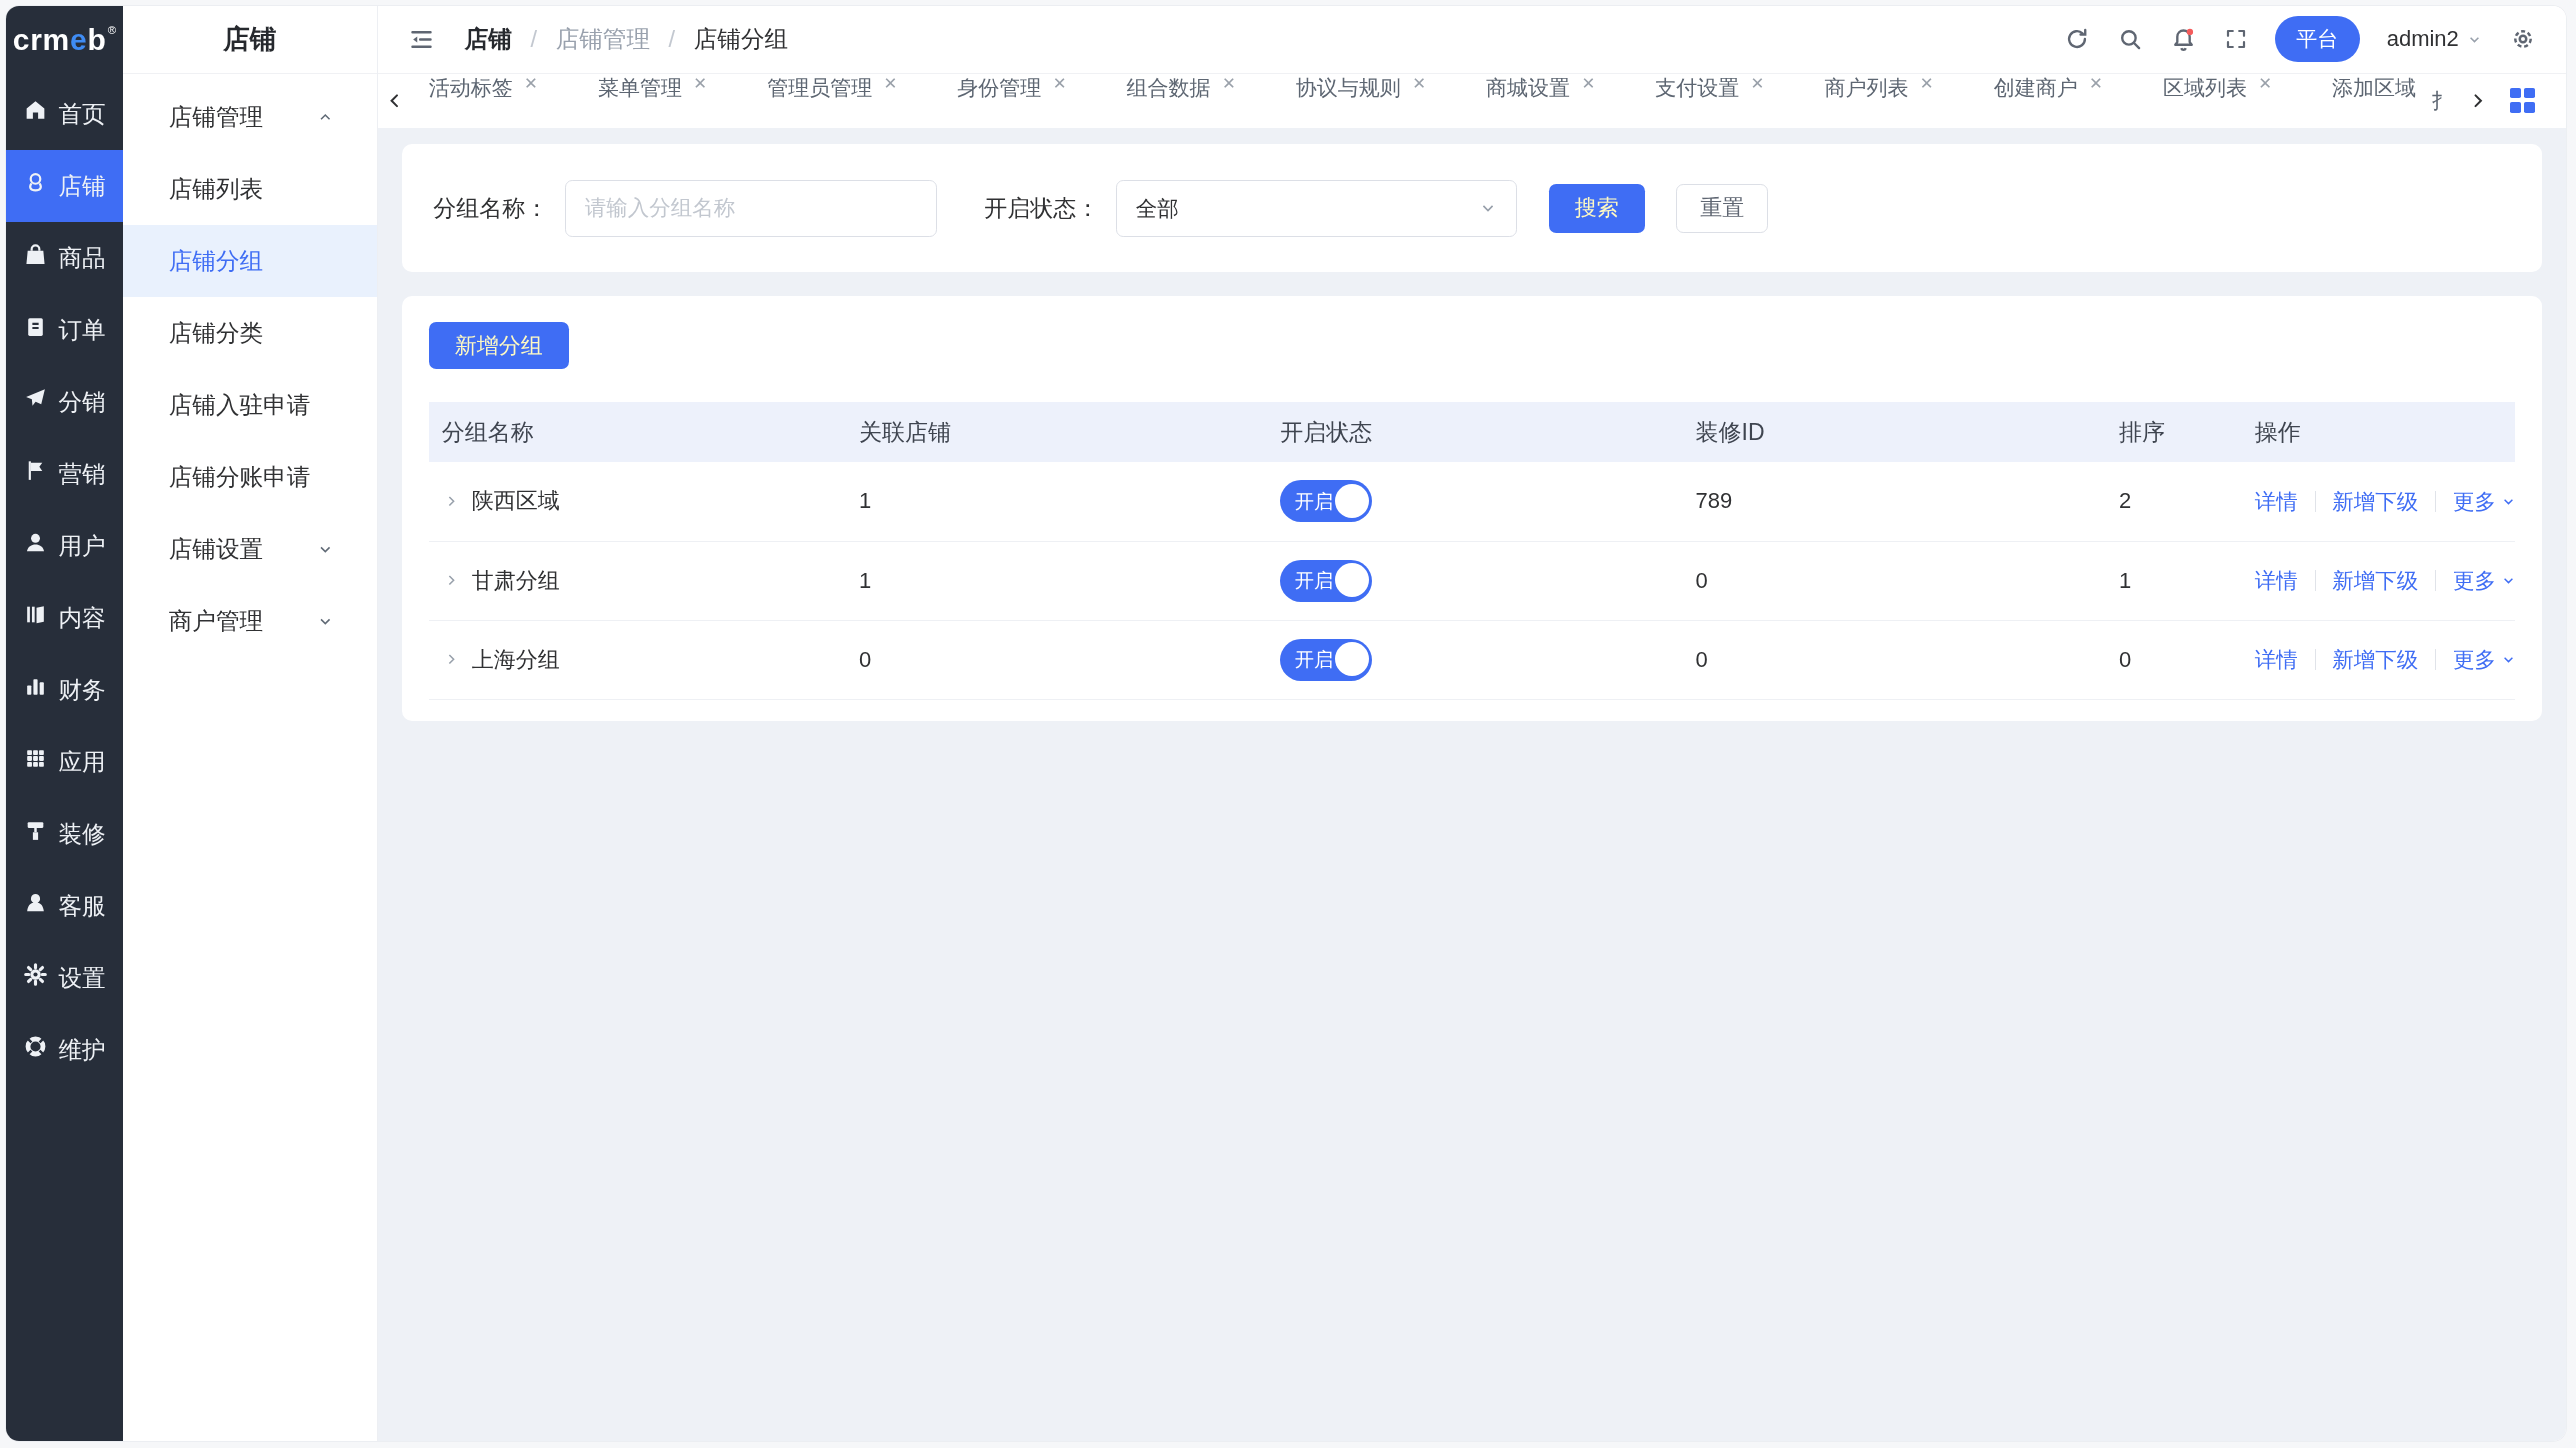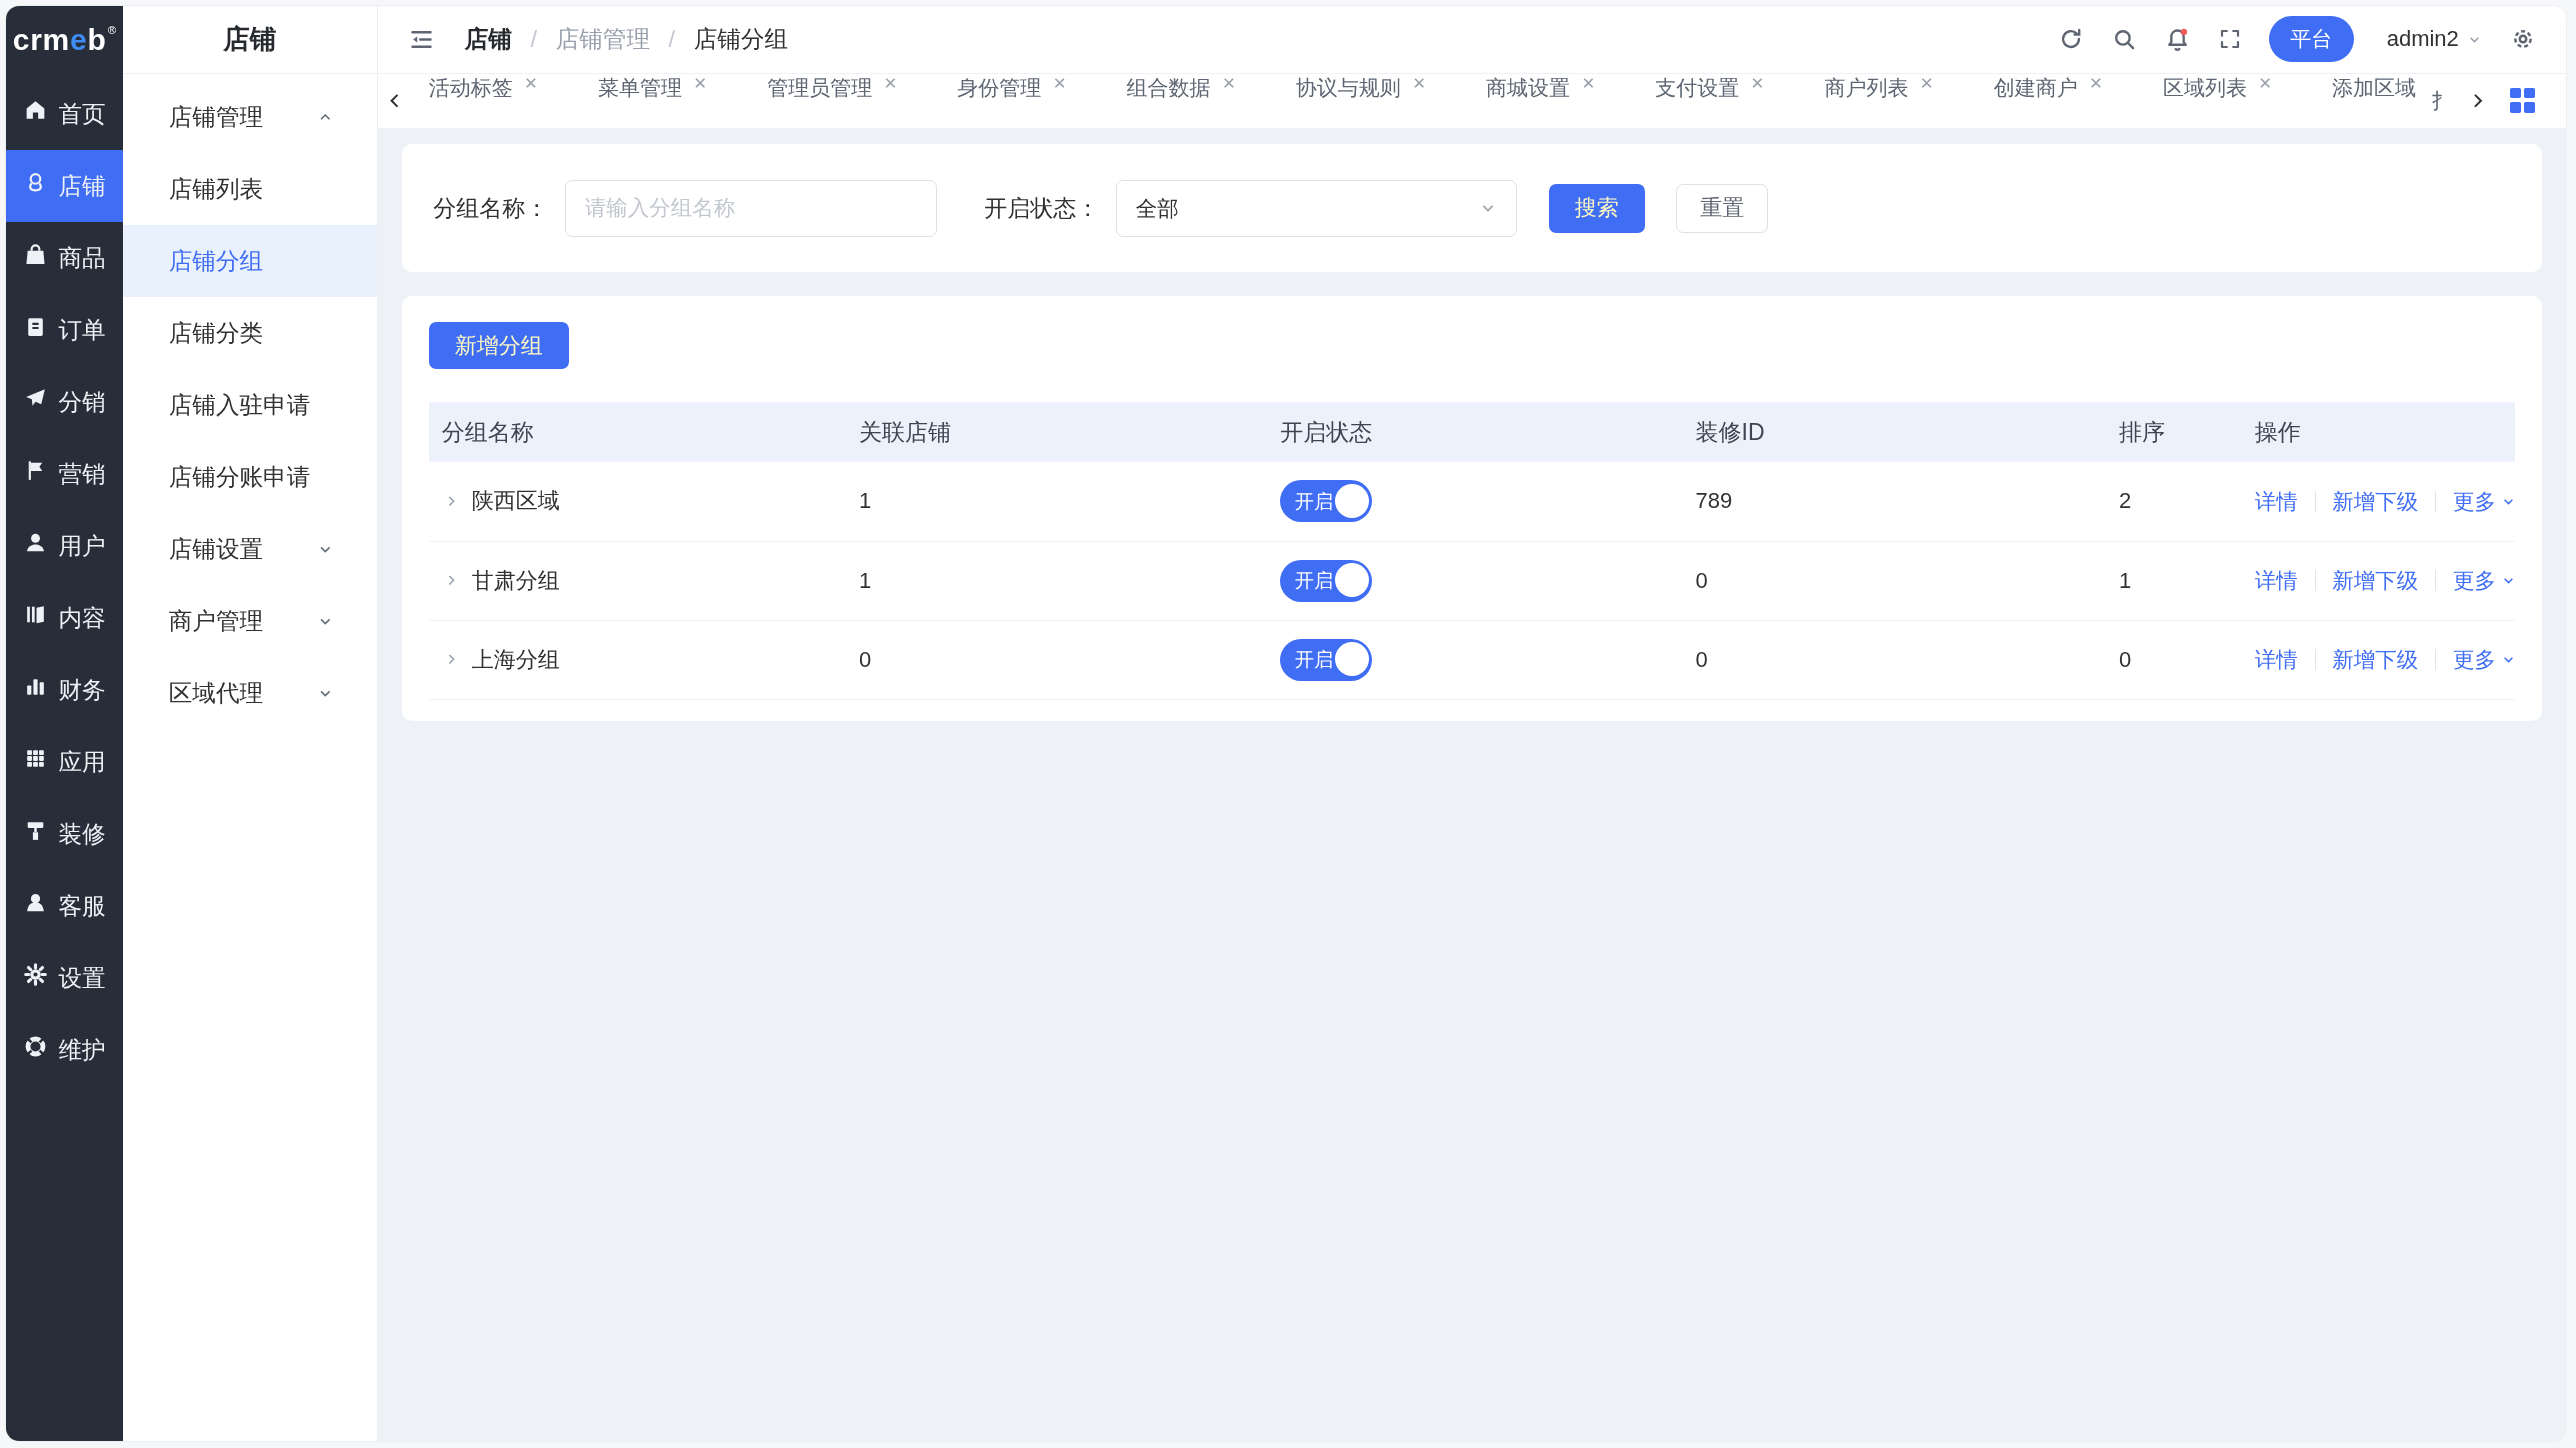--- a/index.html
+++ b/index.html
@@ -61,21 +61,21 @@
   .crumb-root { font-weight: bold; color: #26292e; cursor: pointer; }
   .crumb-sep { color: #c3c8d0; }
   .crumb-mid { color: #99a1ad; cursor: pointer; }
   .crumb-cur { color: #303133; }
   .topbar-right { margin-left: auto; display: flex; align-items: center; gap: 27px; color: #5f6672; }
   .icon-btn { display: flex; cursor: pointer; position: relative; }
   .badge {
     background: #3f6df4; color: #fff; font-size: 21px; padding: 9.3px 21.5px;
     border-radius: 31.5px; cursor: pointer;
   }
-  .username { font-size: 22px; color: #303133; display: flex; align-items: center; gap: 7.2px; cursor: pointer; margin-left: 6px; }
+  .username { font-size: 22px; color: #303133; display: flex; align-items: center; gap: 7.2px; cursor: pointer; }
 
   
   .tabbar { height: 54px; background: #fff; display: flex; align-items: stretch; flex-shrink: 0; }
   .tab-nav { width: 34px; display: flex; align-items: center; justify-content: center; color: #303133; cursor: pointer; flex-shrink: 0; }
   .tabs { flex: 1; display: flex; overflow: hidden; align-items: stretch; }
   .tabs .tab:first-child { margin-left: -13px; }
   .tab {
     display: flex; align-items: flex-start; gap: 11.4px; padding: 0 30px;
     font-size: 21px; color: #5d6672; white-space: nowrap; cursor: pointer; position: relative;
   }
@@ -288,28 +288,20 @@
       <div class="menu-row lvl2">
         <span>店铺设置</span>
         <span class="chev">
             <svg width="18.6" height="18.6" viewBox="0 0 24 24" fill="none" stroke="currentColor" stroke-width="2">
               <path d="M6.5 9.5 12 15l5.5-5.5"></path>
             </svg>
           </span>
       </div>
       <div class="menu-row lvl1">
         <span>商户管理</span>
-        <span class="chev">
-            <svg width="18.6" height="18.6" viewBox="0 0 24 24" fill="none" stroke="currentColor" stroke-width="2">
-              <path d="M6.5 9.5 12 15l5.5-5.5"></path>
-            </svg>
-          </span>
-      </div>
-      <div class="menu-row lvl1">
-        <span>区域代理</span>
         <span class="chev">
             <svg width="18.6" height="18.6" viewBox="0 0 24 24" fill="none" stroke="currentColor" stroke-width="2">
               <path d="M6.5 9.5 12 15l5.5-5.5"></path>
             </svg>
           </span>
       </div>
     </nav>
   </aside>
 
   <main class="main">

